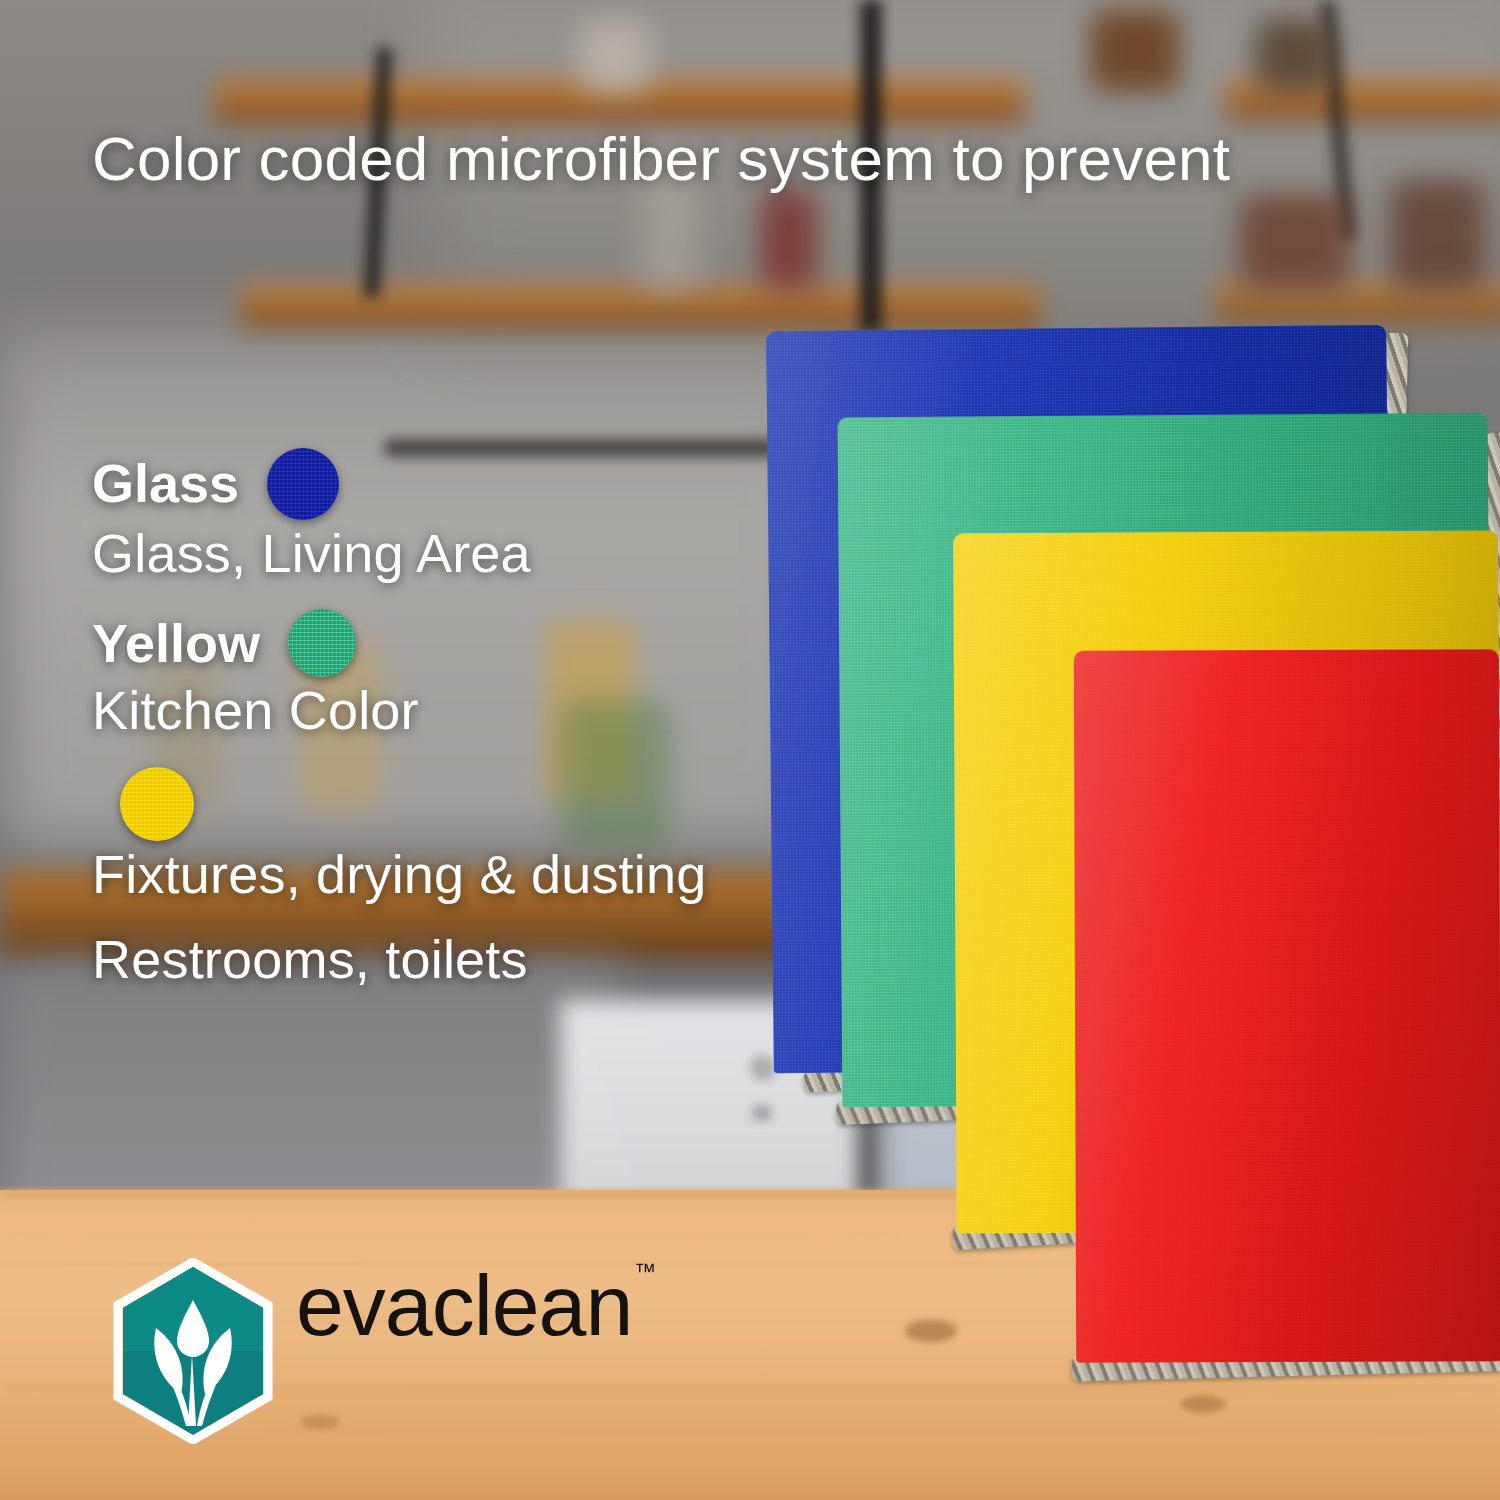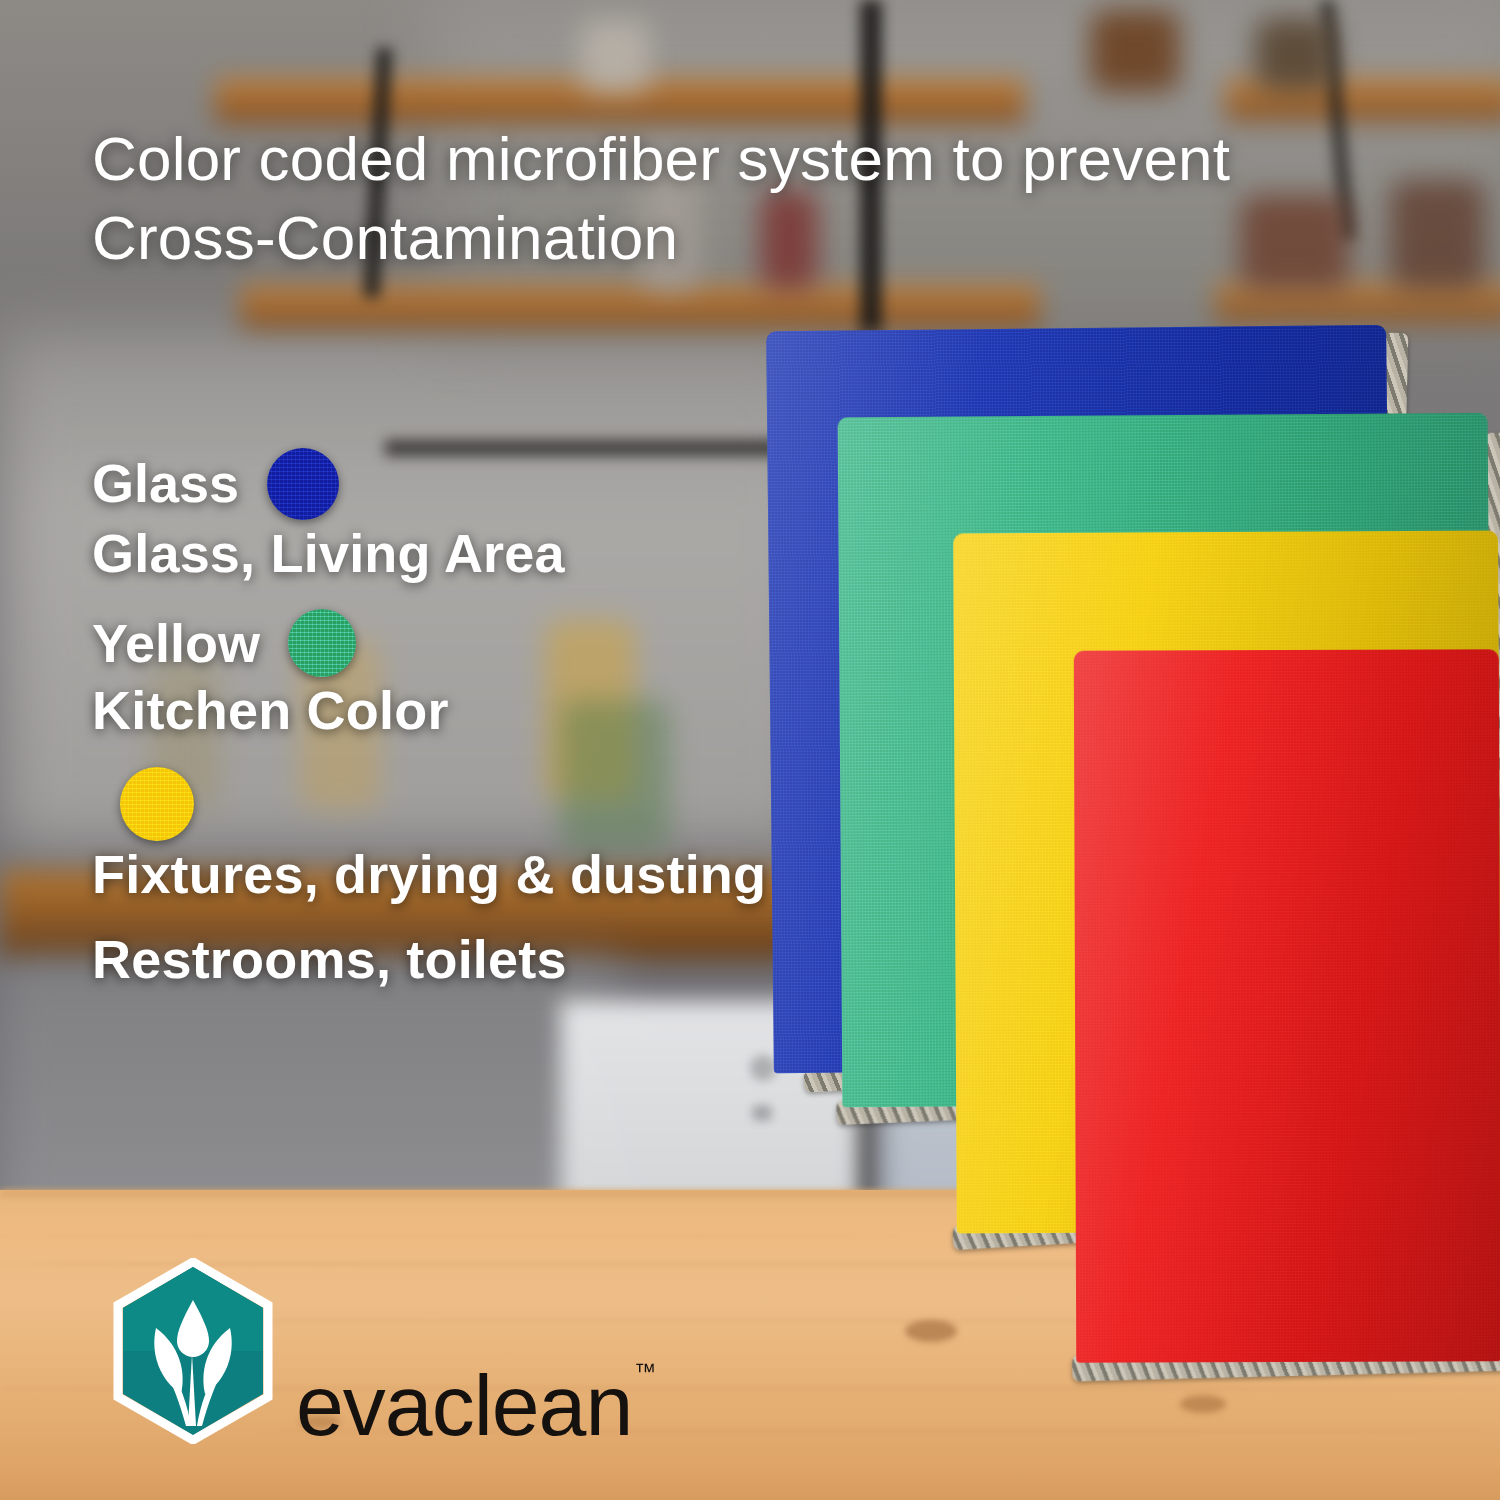--- a/index.html
+++ b/index.html
@@ -165,29 +165,29 @@
     box-shadow:0 3px 10px rgba(0,0,0,.45);
   }
   .dot .dtex{
     position:absolute; inset:0; border-radius:50%;
     background-image:
       repeating-linear-gradient(0deg, rgba(255,255,255,.28) 0 1px, rgba(0,0,0,.22) 1px 4px),
       repeating-linear-gradient(90deg, rgba(255,255,255,.22) 0 1px, rgba(0,0,0,.18) 1px 4px);
     mix-blend-mode:overlay;
   }
   .entry-desc{
-    color:#fff; font-weight:700; font-size:54px; line-height:1.1;
+    color:#fff; font-weight:400; font-size:54px; line-height:1.1;
     margin-top:4px; letter-spacing:.2px;
     text-shadow:0 2px 12px rgba(0,0,0,.6);
   }
 
   
   .logo{
     position:absolute; left:108px; top:1258px;
-    display:flex; align-items:flex-end;
+    display:flex; align-items:flex-start;
   }
   .logo-mark{ width:170px; height:186px; flex:0 0 auto; }
   .logo-word{
     margin-left:18px;
     font-size:86px; line-height:1;
     color:#15110f; font-weight:400; letter-spacing:-1px;
     position:relative; top:4px;
   }
   .logo-tm{
     font-size:22px; vertical-align:super; letter-spacing:0;
@@ -282,21 +282,20 @@
       <div class="tex"></div>
       <div class="sheen"></div>
     </div>
   </div>
 </div>
 
 <div id="overlay">
 
   <div class="headline">
     <div>Color coded microfiber system to prevent</div>
-    <div>Cross-Contamination</div>
   </div>
 
   <div class="legend">
 
     <div class="entry">
       <div class="entry-top">
         <span class="entry-name">Glass</span>
         <span class="dot" style="background:#1a2bb8;">
           <span class="dtex"></span>
         </span>

